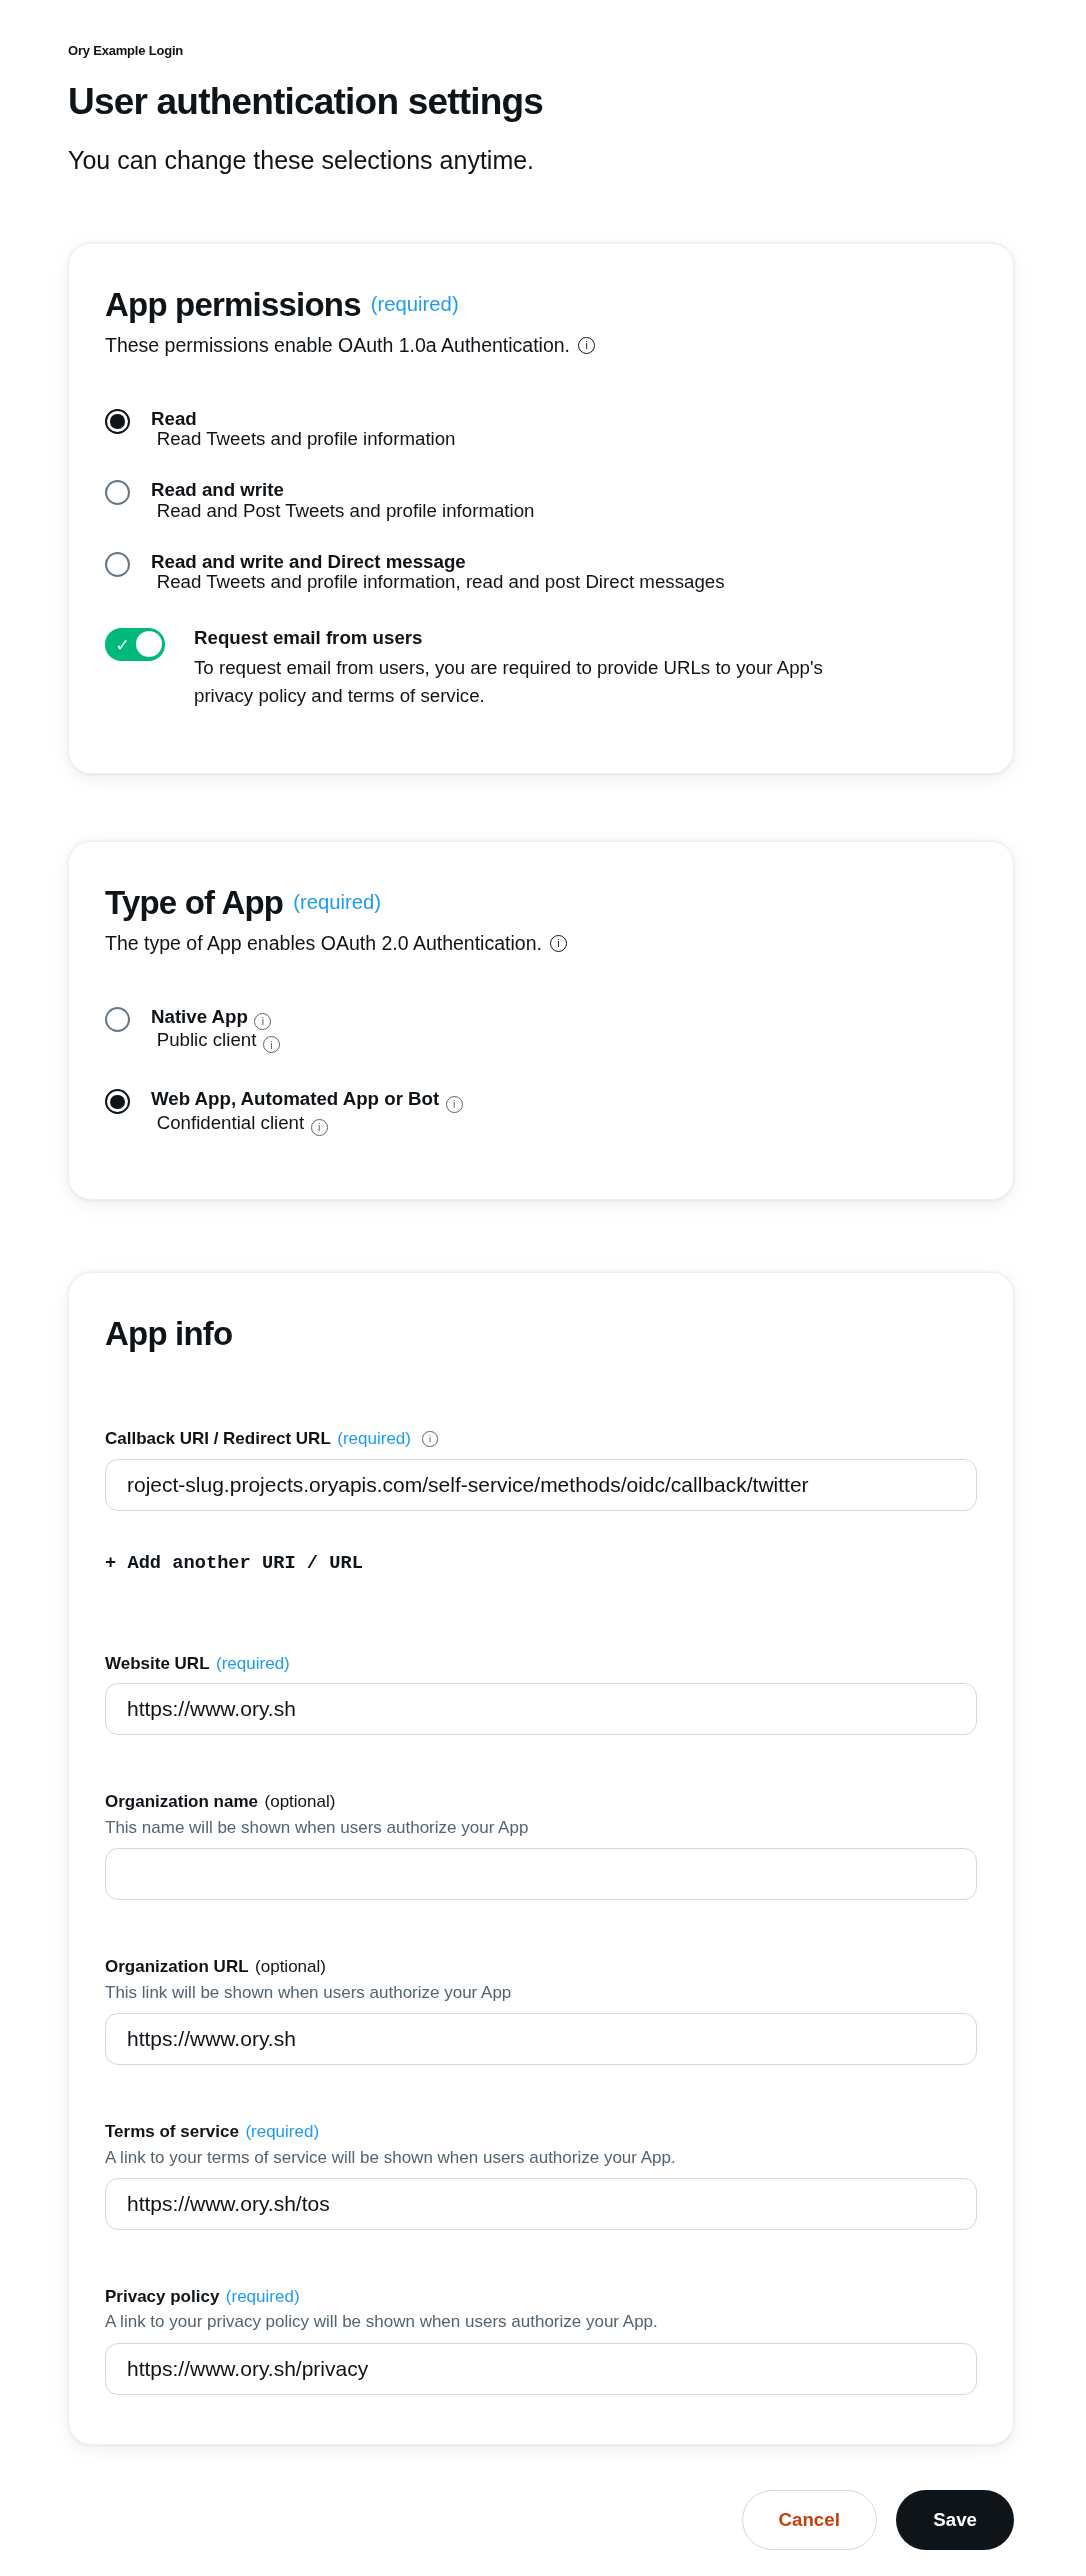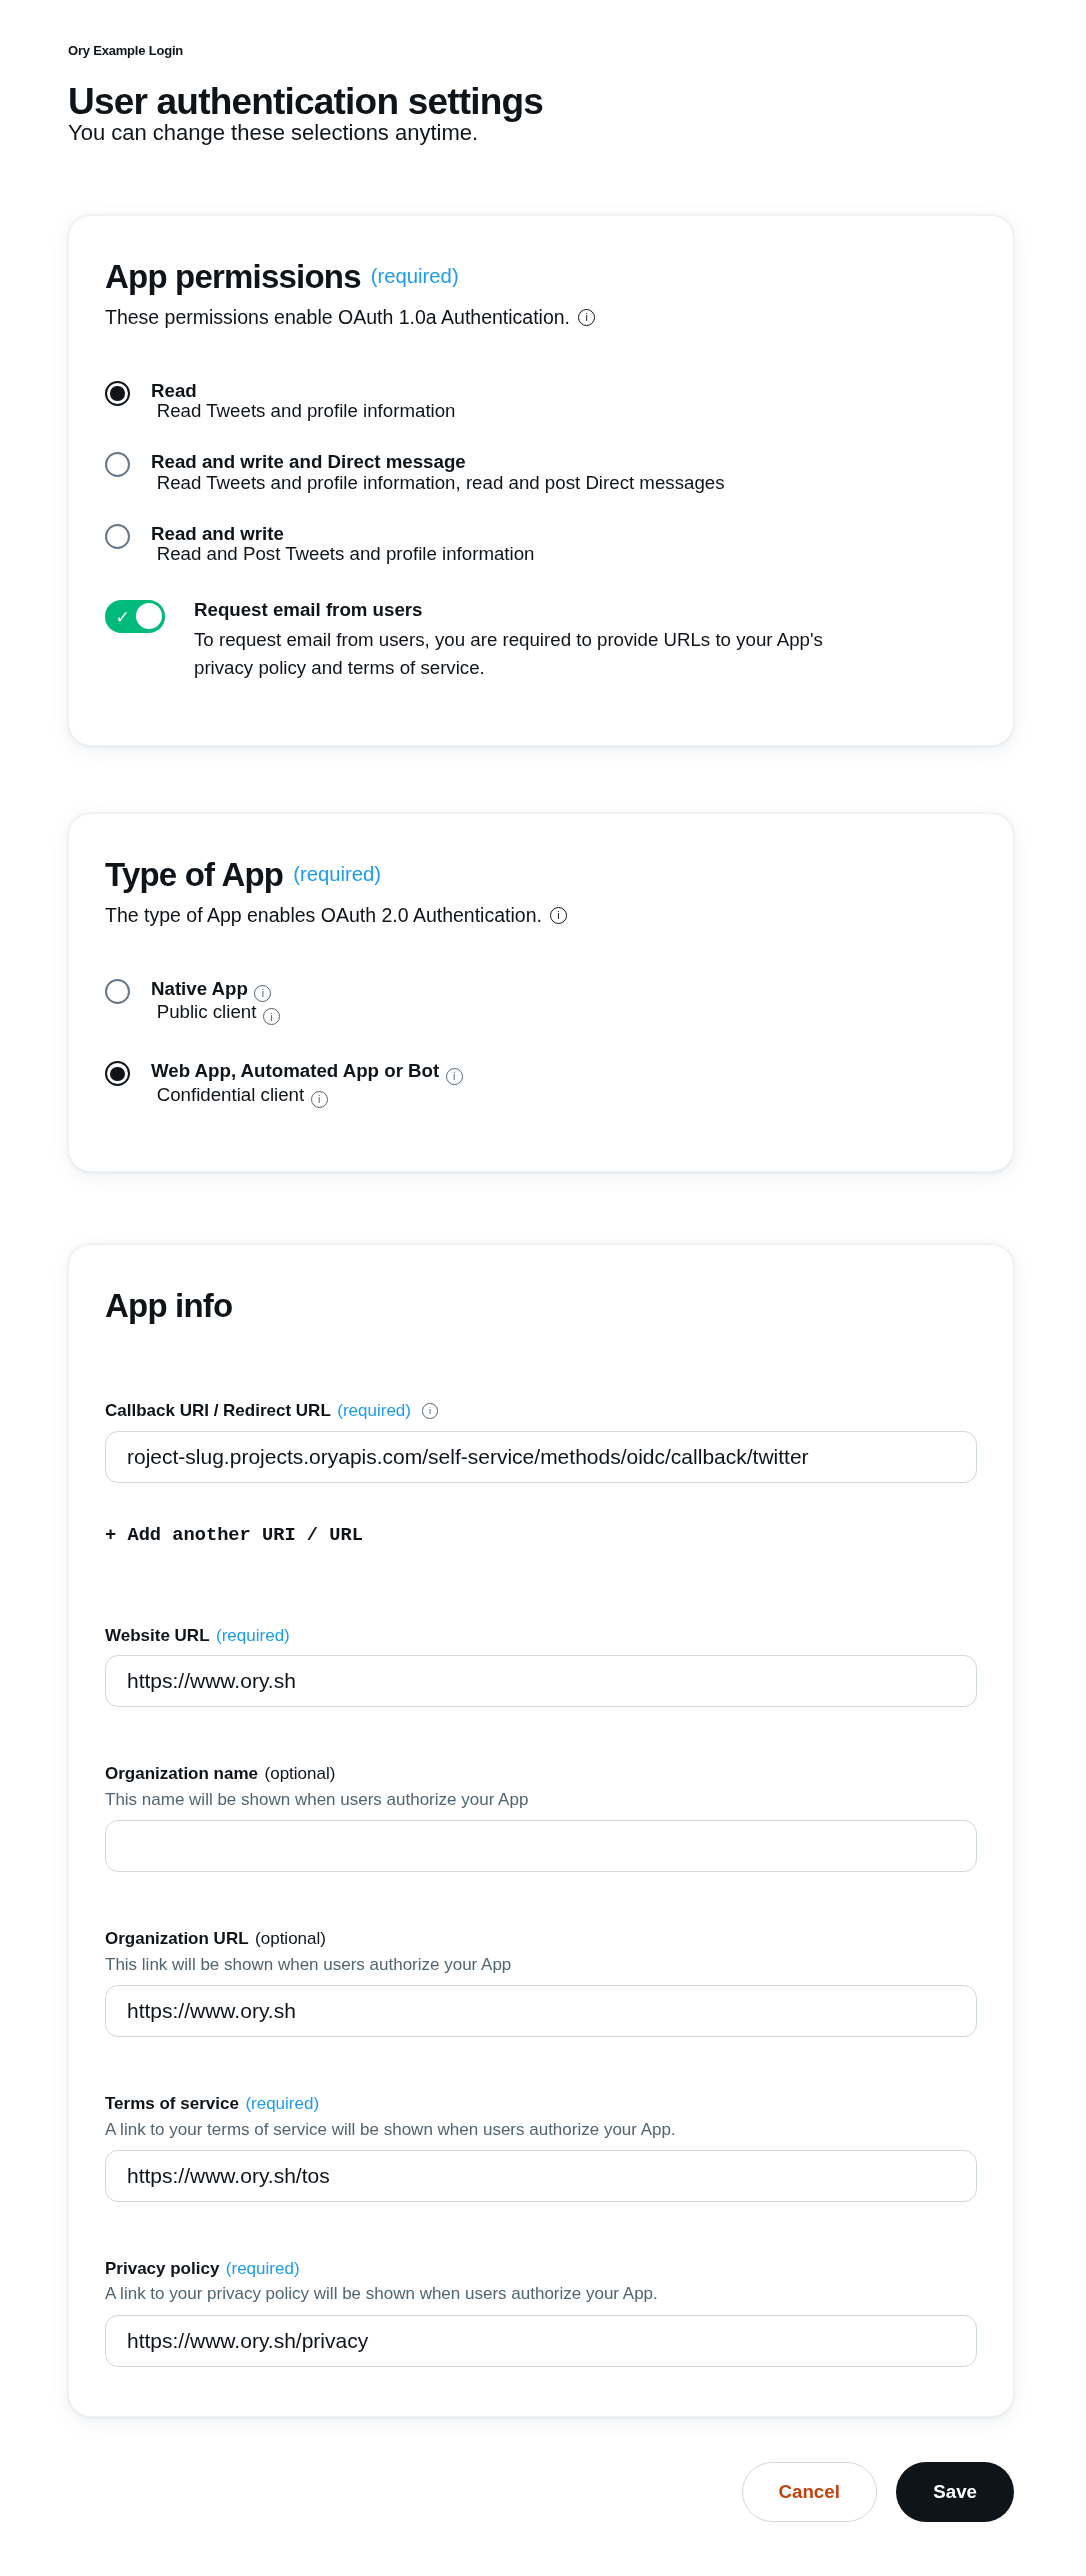--- a/index.html
+++ b/index.html
@@ -9,21 +9,21 @@
     font-family: "Liberation Sans", "DejaVu Sans", sans-serif;
     color: #0f1419;
   }
   .container { padding: 43px 72px 0 68px; }
 
   .app-title { font-size: 13px; font-weight: 700; letter-spacing: -0.2px; }
   h1.page-title {
     margin-top: 23px; font-size: 37px; font-weight: 700; letter-spacing: -0.8px;
     line-height: 41px;
   }
-  .page-subtitle { font-size: 22px; line-height: 21px; }
+  .page-subtitle { margin-top: 28px; font-size: 25px; line-height: 21px; }
 
   .card {
     background: #fff; border: 0.8px solid #eef1f3; border-radius: 23px;
     box-shadow: 0 0.8px 3.3px rgba(101,119,134,0.12), 0 4.9px 18px rgba(101,119,134,0.10);
     padding: 41px 36px 63px 36px;
   }
   .card-1 { margin-top: 72px; }
   .card-2 { margin-top: 67px; }
   .card-3 { margin-top: 72px; padding-bottom: 49px; }
 
@@ -127,29 +127,29 @@
       <div class="radio-row">
         <span class="radio checked"></span>
         <div>
           <div class="radio-label">Read</div>
           <div class="radio-sub">Read Tweets and profile information</div>
         </div>
       </div>
       <div class="radio-row">
         <span class="radio"></span>
         <div>
+          <div class="radio-label">Read and write</div>
+          <div class="radio-sub">Read and Post Tweets and profile information</div>
+        </div>
+      </div>
+      <div class="radio-row">
+        <span class="radio"></span>
+        <div>
           <div class="radio-label">Read and write and Direct message</div>
           <div class="radio-sub">Read Tweets and profile information, read and post Direct messages</div>
-        </div>
-      </div>
-      <div class="radio-row">
-        <span class="radio"></span>
-        <div>
-          <div class="radio-label">Read and write</div>
-          <div class="radio-sub">Read and Post Tweets and profile information</div>
         </div>
       </div>
     </div>
 
     <div class="toggle-row">
       <div class="toggle">
         <span class="check">✓</span>
         <span class="knob"></span>
       </div>
       <div>

